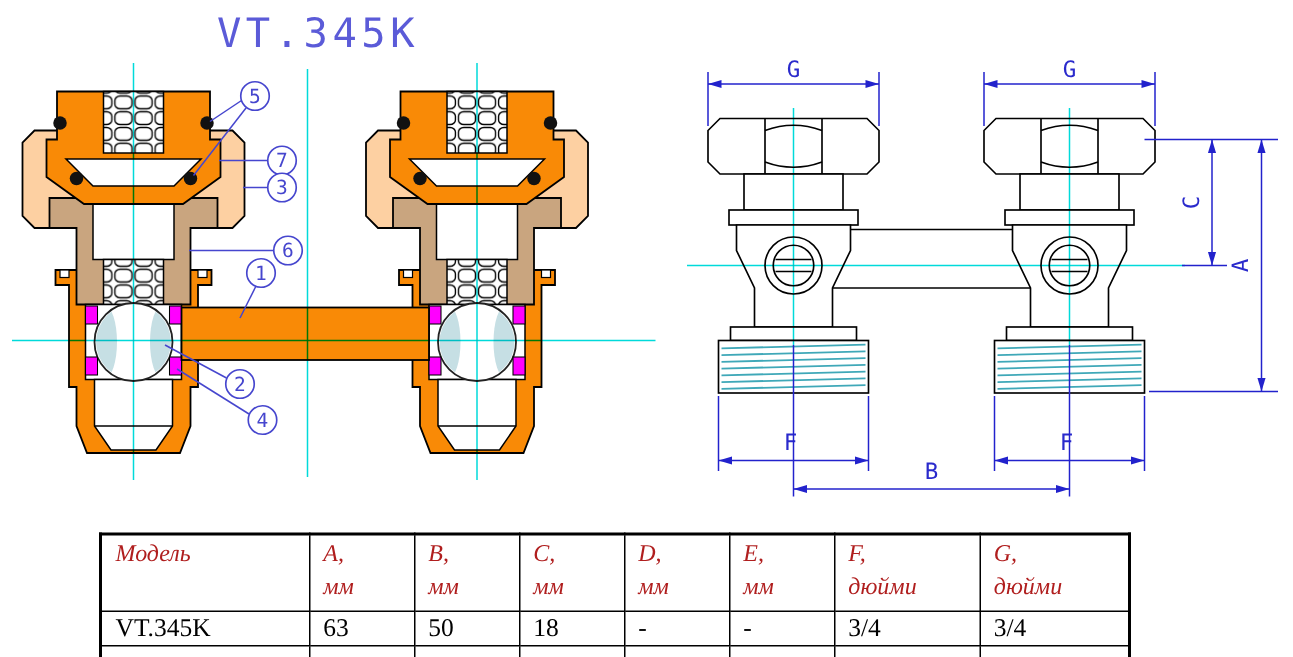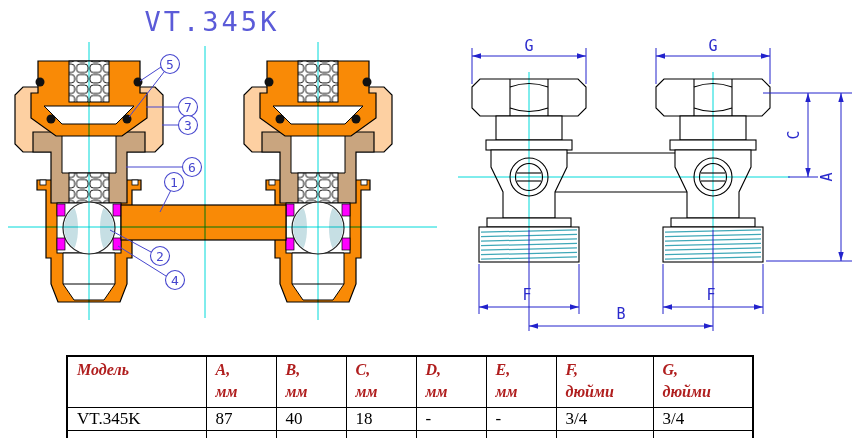--- a/index.html
+++ b/index.html
@@ -11,21 +11,21 @@
   .callout-text{font-size:13px;fill:#4646CE;}
   .cline{stroke:#00DADA;stroke-width:1;mix-blend-mode:multiply;}
   .leader{stroke:#4646CE;stroke-width:1;fill:none;}
   .dimline{stroke:#2222CC;stroke-width:1;fill:none;}
   .dimarrow{fill:#2222CC;stroke:none;}
   
   .spec-table{position:absolute;left:66px;top:355px;border-collapse:collapse;table-layout:fixed;
               font-family:"Liberation Serif",serif;background:#fff;}
   .spec-table,.spec-table td,.spec-table th{border:1px solid #000;}
   .spec-table{border:2px solid #000;}
-  .spec-table th{font-style:italic;font-weight:bold;color:#B01E1E;text-align:left;
+  .spec-table th{font-style:italic;font-weight:normal;color:#B01E1E;text-align:left;
                  vertical-align:top;padding:2px 4px 0 9px;font-size:16px;line-height:22px;height:48px;}
   .spec-table td{font-size:17px;padding:0 4px 0 9px;height:22px;vertical-align:middle;color:#000;}
   .spec-table tr.cut td{height:9px;border-bottom:none;}
   .hdr-unit{display:block;}
 </style>
 </head>
 <body>
 
 <div class="canvas">
 
@@ -243,22 +243,22 @@
     <th><span>A,</span><span class="hdr-unit">мм</span></th>
     <th><span>B,</span><span class="hdr-unit">мм</span></th>
     <th><span>C,</span><span class="hdr-unit">мм</span></th>
     <th><span>D,</span><span class="hdr-unit">мм</span></th>
     <th><span>E,</span><span class="hdr-unit">мм</span></th>
     <th><span>F,</span><span class="hdr-unit">дюйми</span></th>
     <th><span>G,</span><span class="hdr-unit">дюйми</span></th>
   </tr>
   <tr>
     <td>VT.345K</td>
-    <td>87</td>
-    <td>40</td>
+    <td>63</td>
+    <td>50</td>
     <td>18</td>
     <td>-</td>
     <td>-</td>
     <td>3/4</td>
     <td>3/4</td>
   </tr>
   <tr class="cut">
     <td></td>
           <td></td>
           <td></td>

